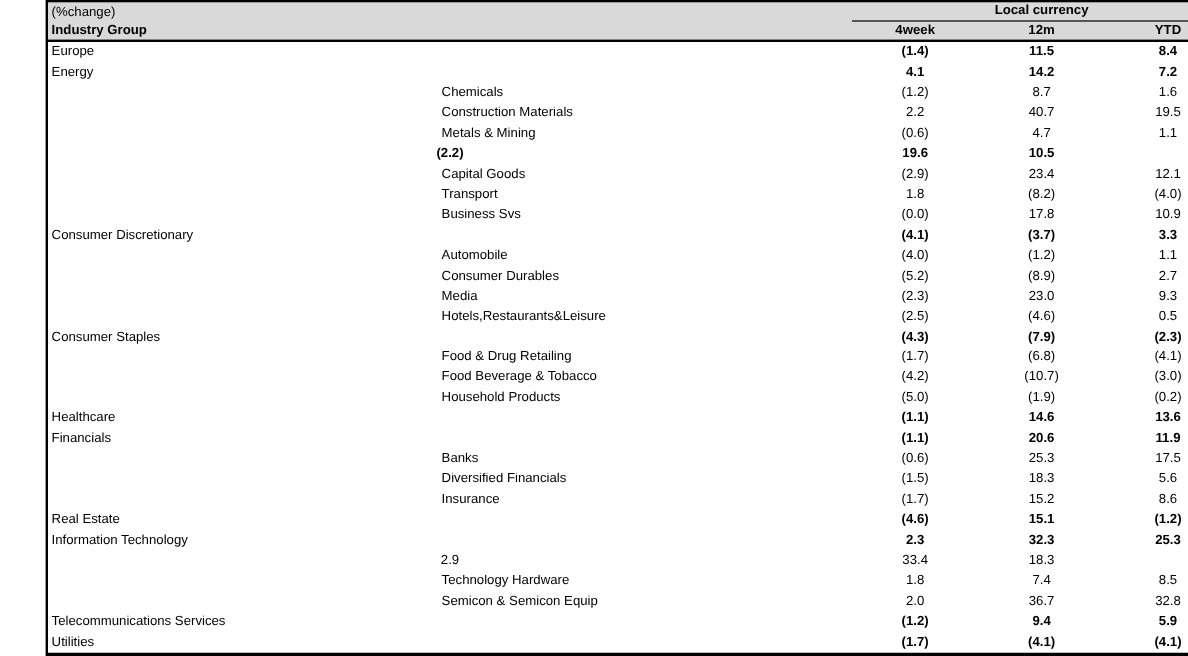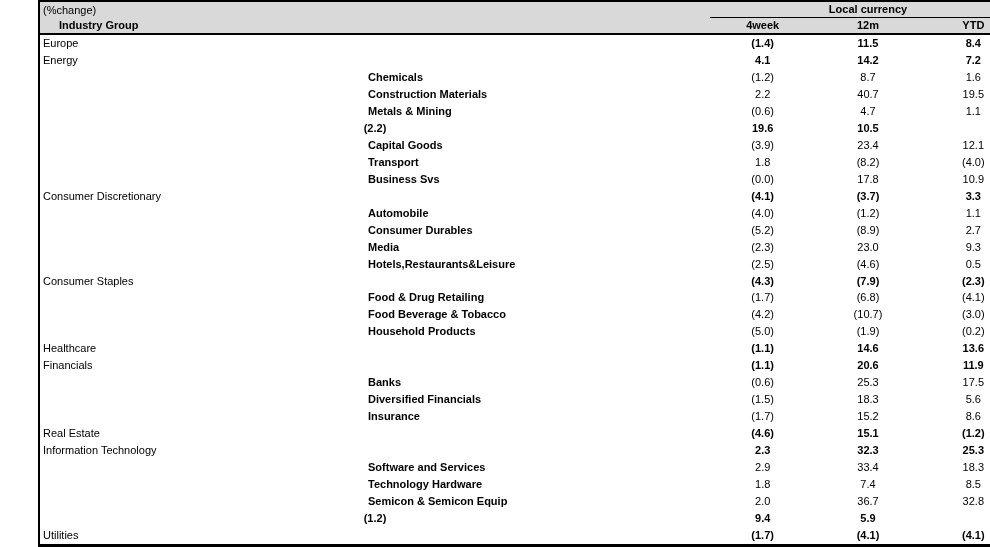--- a/index.html
+++ b/index.html
@@ -48,41 +48,41 @@
   }
   .local-currency {
     text-align: center;
     font-weight: bold;
     border-bottom: 1px solid #000;
     height: 15px;
     line-height: 15px;
     align-self: end;
   }
   .industry-group {
-    padding-left: 19px;
+    padding-left: 3px;
     font-weight: bold;
   }
   .col-head {
     text-align: center;
     font-weight: bold;
   }
   
   .tbody {
     display: grid;
     grid-auto-rows: 1fr;
     height: 509px;
   }
   .row {
     display: grid;
     grid-template-columns: 670px 1fr 1fr 1fr;
     align-items: center;
   }
   .row .label {
     padding-left: 328px;
-    font-weight: bold;
+    font-weight: normal;
   }
   .row.group .label {
     padding-left: 3px;
     font-weight: normal;
   }
   .row .num {
     text-align: center;
     font-weight: normal;
   }
   .row.group .num {
@@ -144,21 +144,21 @@
   </div>
 
   <div class="row group">
     <div class="cell num">(2.2)</div>
     <div class="cell num">19.6</div>
     <div class="cell num">10.5</div>
   </div>
 
   <div class="row">
     <div class="cell label">Capital Goods</div>
-    <div class="cell num">(3.9)</div>
+    <div class="cell num">(2.9)</div>
     <div class="cell num">23.4</div>
     <div class="cell num">12.1</div>
   </div>
 
   <div class="row">
     <div class="cell label">Transport</div>
     <div class="cell num">1.8</div>
     <div class="cell num">(8.2)</div>
     <div class="cell num">(4.0)</div>
   </div>
@@ -277,41 +277,41 @@
   </div>
 
   <div class="row group">
     <div class="cell label">Information Technology</div>
     <div class="cell num">2.3</div>
     <div class="cell num">32.3</div>
     <div class="cell num">25.3</div>
   </div>
 
   <div class="row">
-    <div class="cell label">Software and Services</div>
     <div class="cell num">2.9</div>
     <div class="cell num">33.4</div>
     <div class="cell num">18.3</div>
   </div>
 
   <div class="row">
     <div class="cell label">Technology Hardware</div>
     <div class="cell num">1.8</div>
     <div class="cell num">7.4</div>
     <div class="cell num">8.5</div>
   </div>
 
   <div class="row">
     <div class="cell label">Semicon &amp; Semicon Equip</div>
     <div class="cell num">2.0</div>
     <div class="cell num">36.7</div>
     <div class="cell num">32.8</div>
   </div>
 
   <div class="row group">
+    <div class="cell label">Telecommunications Services</div>
     <div class="cell num">(1.2)</div>
     <div class="cell num">9.4</div>
     <div class="cell num">5.9</div>
   </div>
 
   <div class="row group">
     <div class="cell label">Utilities</div>
     <div class="cell num">(1.7)</div>
     <div class="cell num">(4.1)</div>
     <div class="cell num">(4.1)</div>

